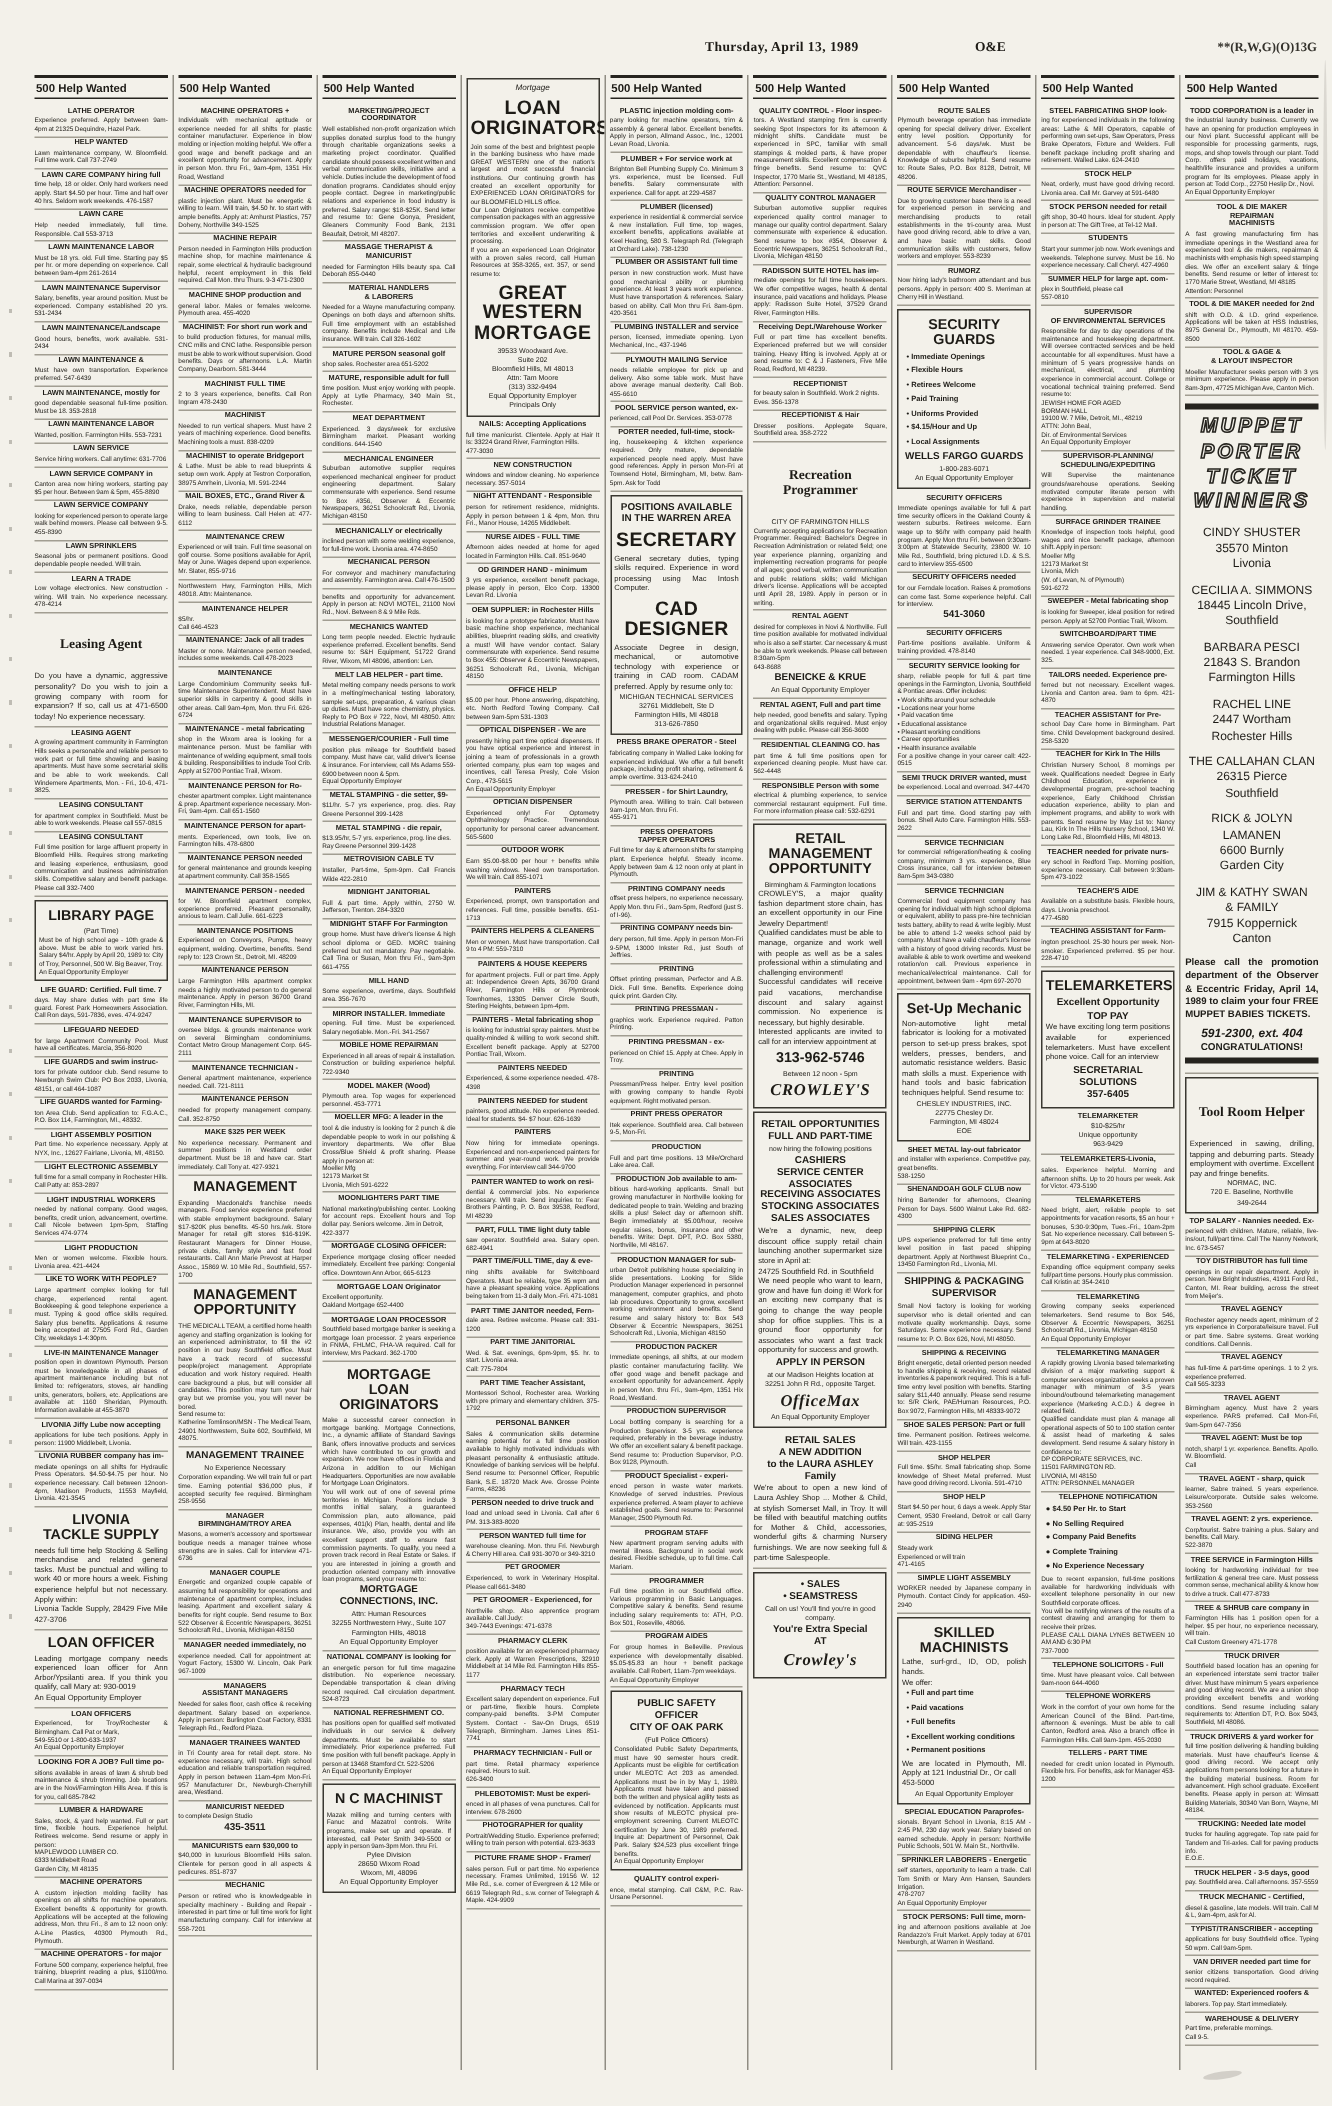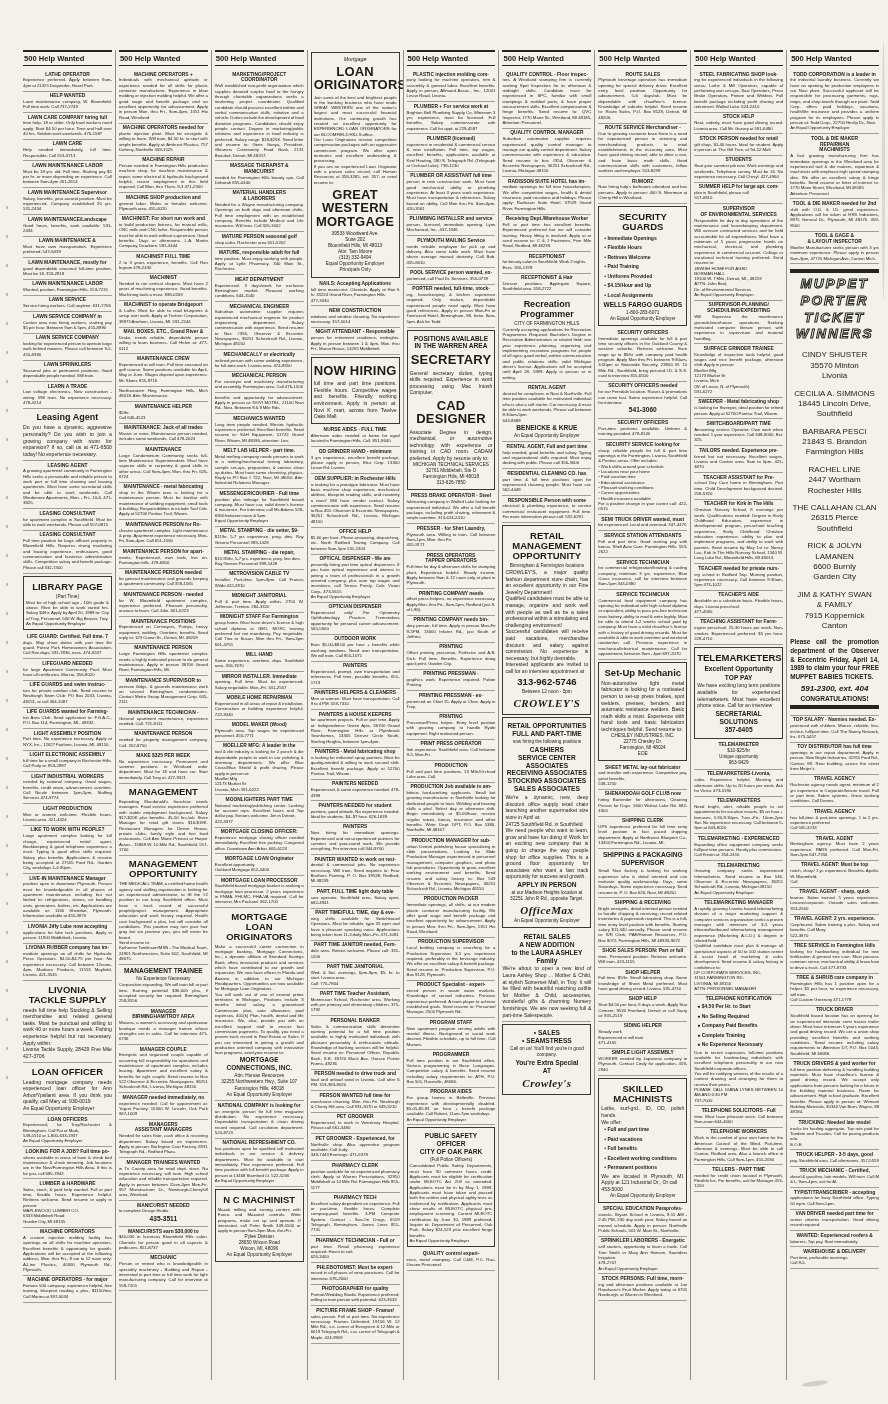--- a/index.html
+++ b/index.html
@@ -20,41 +20,46 @@
   .ad.box{border:1px solid #3a3831;padding:3px 2px;margin:2px 0;}
   .p-t{font-weight:bold;font-size:4.9px;text-align:center;line-height:1.2;white-space:pre-line;}
   .p-b{font-size:4.3px;line-height:1.24;text-align:justify;white-space:pre-line;word-spacing:-.2px;}
   .p-b2{font-size:5.1px;line-height:1.3;text-align:justify;white-space:pre-line;}
   .p-bl{font-size:5px;line-height:1.9;font-weight:bold;text-align:left;white-space:pre-line;padding-left:3px;}
   .p-c{font-size:4.7px;text-align:center;line-height:1.3;white-space:pre-line;}
   .p-it{font-size:5.4px;text-align:center;font-style:italic;white-space:pre-line;}
   .p-d1{font-weight:bold;font-size:6.6px;text-align:center;line-height:1.2;white-space:pre-line;margin:1px 0;}
   .p-d2{font-weight:bold;font-size:9.5px;text-align:center;line-height:1.05;white-space:pre-line;margin:2px 0;}
   .p-d3{font-weight:bold;font-size:13px;text-align:center;line-height:1.02;letter-spacing:.2px;white-space:pre-line;margin:3px 0;}
-  .p-sd{font-family:Liberation Sans, sans-serif;font-weight:bold;font-size:9px;text-align:center;white-space:pre-line;margin:2px 0;}
+  .p-sd{font-family:Liberation Serif, serif;font-weight:bold;font-size:9px;text-align:center;white-space:pre-line;margin:14px 0;}
   .p-logo{font-family:Liberation Serif, serif;font-weight:bold;font-style:italic;font-size:11px;
         text-align:center;letter-spacing:.5px;margin:2px 0;}
   .p-ph{font-weight:bold;font-style:italic;font-size:8px;text-align:center;margin:2px 0;}
   .p-nm{font-weight:normal;font-size:8px;text-align:center;line-height:1.3;white-space:pre-line;margin:7px 0;}
   .p-mb{font-weight:bold;font-size:6.4px;line-height:1.35;text-align:justify;white-space:pre-line;margin:6px 0 2px;}
   .p-orn{font-weight:900;font-size:13.5px;line-height:1.25;text-align:center;letter-spacing:2px;color:#3c3a34;font-style:italic;}
   @supports (-webkit-text-stroke: 1px black){
     .p-orn{color:#f3f1ea;-webkit-text-stroke:1.05px #26241f;}
   }
   .p-bar{height:4px;background:#26241f;margin:3px 0;}
   .smudge1,.smudge2{position:absolute;background:#6e6b62;opacity:.35;border-radius:50%;}
   .smudge1{right:3px;top:40px;width:3px;height:260px;opacity:.18;}
   .smudge2{right:60px;bottom:18px;width:26px;height:5px;transform:rotate(-8deg);opacity:.25;}
 </style>
 </head>
 <body>
 
 <div class="page">
   <div class="smudge1"></div>
   <div class="smudge2"></div>
+  <div class="masthead">
+    <span class="dateline">Thursday, April 13, 1989</span>
+    <span class="papername">O&amp;E</span>
+    <span class="edcode">**(R,W,G)(O)13G</span>
+  </div>
   <div class="cols" id="cols">
       <div class="col">
         <div class="colhead">500 Help Wanted</div>
         <div class="ad">
           <div class="p-t">LATHE OPERATOR</div>
           <div class="p-b">Experience preferred. Apply between 9am-4pm at 21325 Dequindre, Hazel Park.</div>
         </div>
         <div class="ad">
           <div class="p-t">HELP WANTED</div>
           <div class="p-b">Lawn maintenance company, W. Bloomfield. Full time work. Call 737-2749</div>
@@ -546,24 +551,20 @@
           <div class="p-b">full time manicurist. Clientele. Apply at Hair It Is: 33224 Grand River, Farmington Hills.
 477-3030</div>
         </div>
         <div class="ad">
           <div class="p-t">NEW CONSTRUCTION</div>
           <div class="p-b">windows and window cleaning. No experience necessary. 357-5014</div>
         </div>
         <div class="ad">
           <div class="p-t">NIGHT ATTENDANT - Responsible</div>
           <div class="p-b">person for retirement residence, midnights. Apply in person between 1 &amp; 4pm, Mon. thru Fri., Manor House, 14265 Middlebelt.</div>
-        </div>
-        <div class="ad box">
-          <div class="p-d3">NOW HIRING</div>
-          <div class="p-b2">full time and part time positions. Flexible hours. Competitive wages and benefits. Friendly working environment. Apply in person at: Novi K mart, across from Twelve Oaks Mall.</div>
         </div>
         <div class="ad">
           <div class="p-t">NURSE AIDES - FULL TIME</div>
           <div class="p-b">Afternoon aides needed at home for aged located in Farmington Hills. Call. 851-9640</div>
         </div>
         <div class="ad">
           <div class="p-t">OD GRINDER HAND - minimum</div>
           <div class="p-b">3 yrs experience, excellent benefit package, please apply in person, Elco Corp. 13300 Levan Rd. Livonia</div>
         </div>
         <div class="ad">
@@ -1264,20 +1265,27 @@
 Garden City</div>
           <div class="p-nm">JIM &amp; KATHY SWAN
 &amp; FAMILY
 7915 Koppernick
 Canton</div>
           <div class="p-mb">Please call the promotion department of the Observer &amp; Eccentric Friday, April 14, 1989 to claim your four FREE MUPPET BABIES TICKETS.</div>
           <div class="p-ph">591-2300, ext. 404</div>
           <div class="p-d1">CONGRATULATIONS!</div>
           <div class="p-bar"></div>
         </div>
+        <div class="ad box">
+          <div class="p-sd">Tool Room Helper</div>
+          <div class="p-b2">Experienced in sawing, drilling, tapping and deburring parts. Steady employment with overtime. Excellent pay and fringe benefits.</div>
+          <div class="p-c">NORMAC, INC.
+720 E. Baseline, Northville
+349-2644</div>
+        </div>
         <div class="ad">
           <div class="p-t">TOP SALARY - Nannies needed. Ex-</div>
           <div class="p-b">perienced with children. Mature, reliable, live-ins/out, full/part time. Call The Nanny Network, Inc. 673-5457</div>
         </div>
         <div class="ad">
           <div class="p-t">TOY DISTRIBUTOR has full time</div>
           <div class="p-b">openings in our repair department. Apply in person. New Bright Industries, 41911 Ford Rd., Canton, MI. Rear building, across the street from Meijer's.</div>
         </div>
         <div class="ad">
           <div class="p-t">TRAVEL AGENCY</div>

